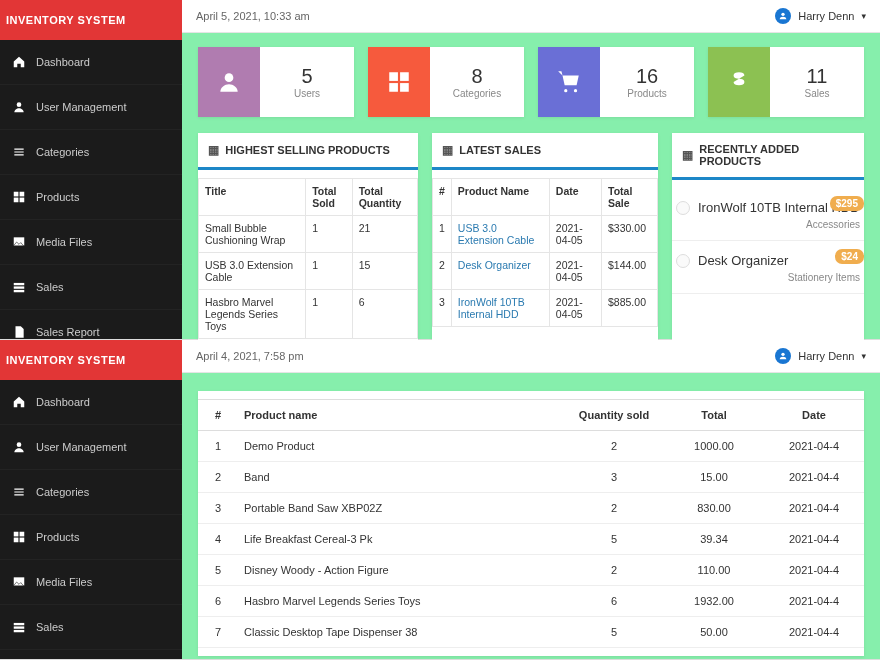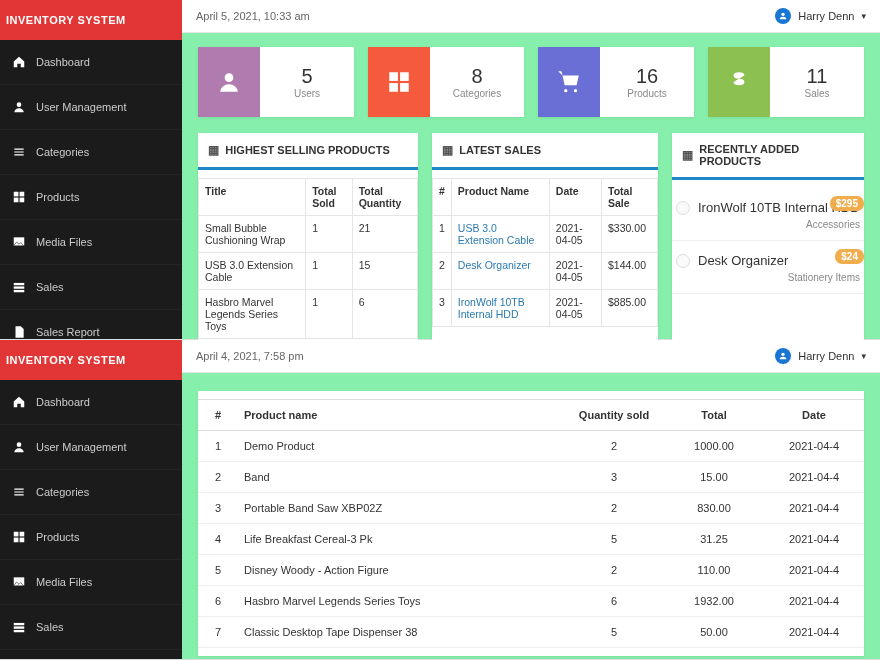--- a/index.html
+++ b/index.html
@@ -422,21 +422,21 @@
                     <td class="center">2</td>
                     <td class="center">830.00</td>
                     <td class="center">2021-04-4</td>
                   </tr>
                 </tbody>
                 <tbody>
                   <tr>
                     <td class="center">4</td>
                     <td>Life Breakfast Cereal-3 Pk</td>
                     <td class="center">5</td>
-                    <td class="center">31.25</td>
+                    <td class="center">39.34</td>
                     <td class="center">2021-04-4</td>
                   </tr>
                 </tbody>
                 <tbody>
                   <tr>
                     <td class="center">5</td>
                     <td>Disney Woody - Action Figure</td>
                     <td class="center">2</td>
                     <td class="center">110.00</td>
                     <td class="center">2021-04-4</td>

